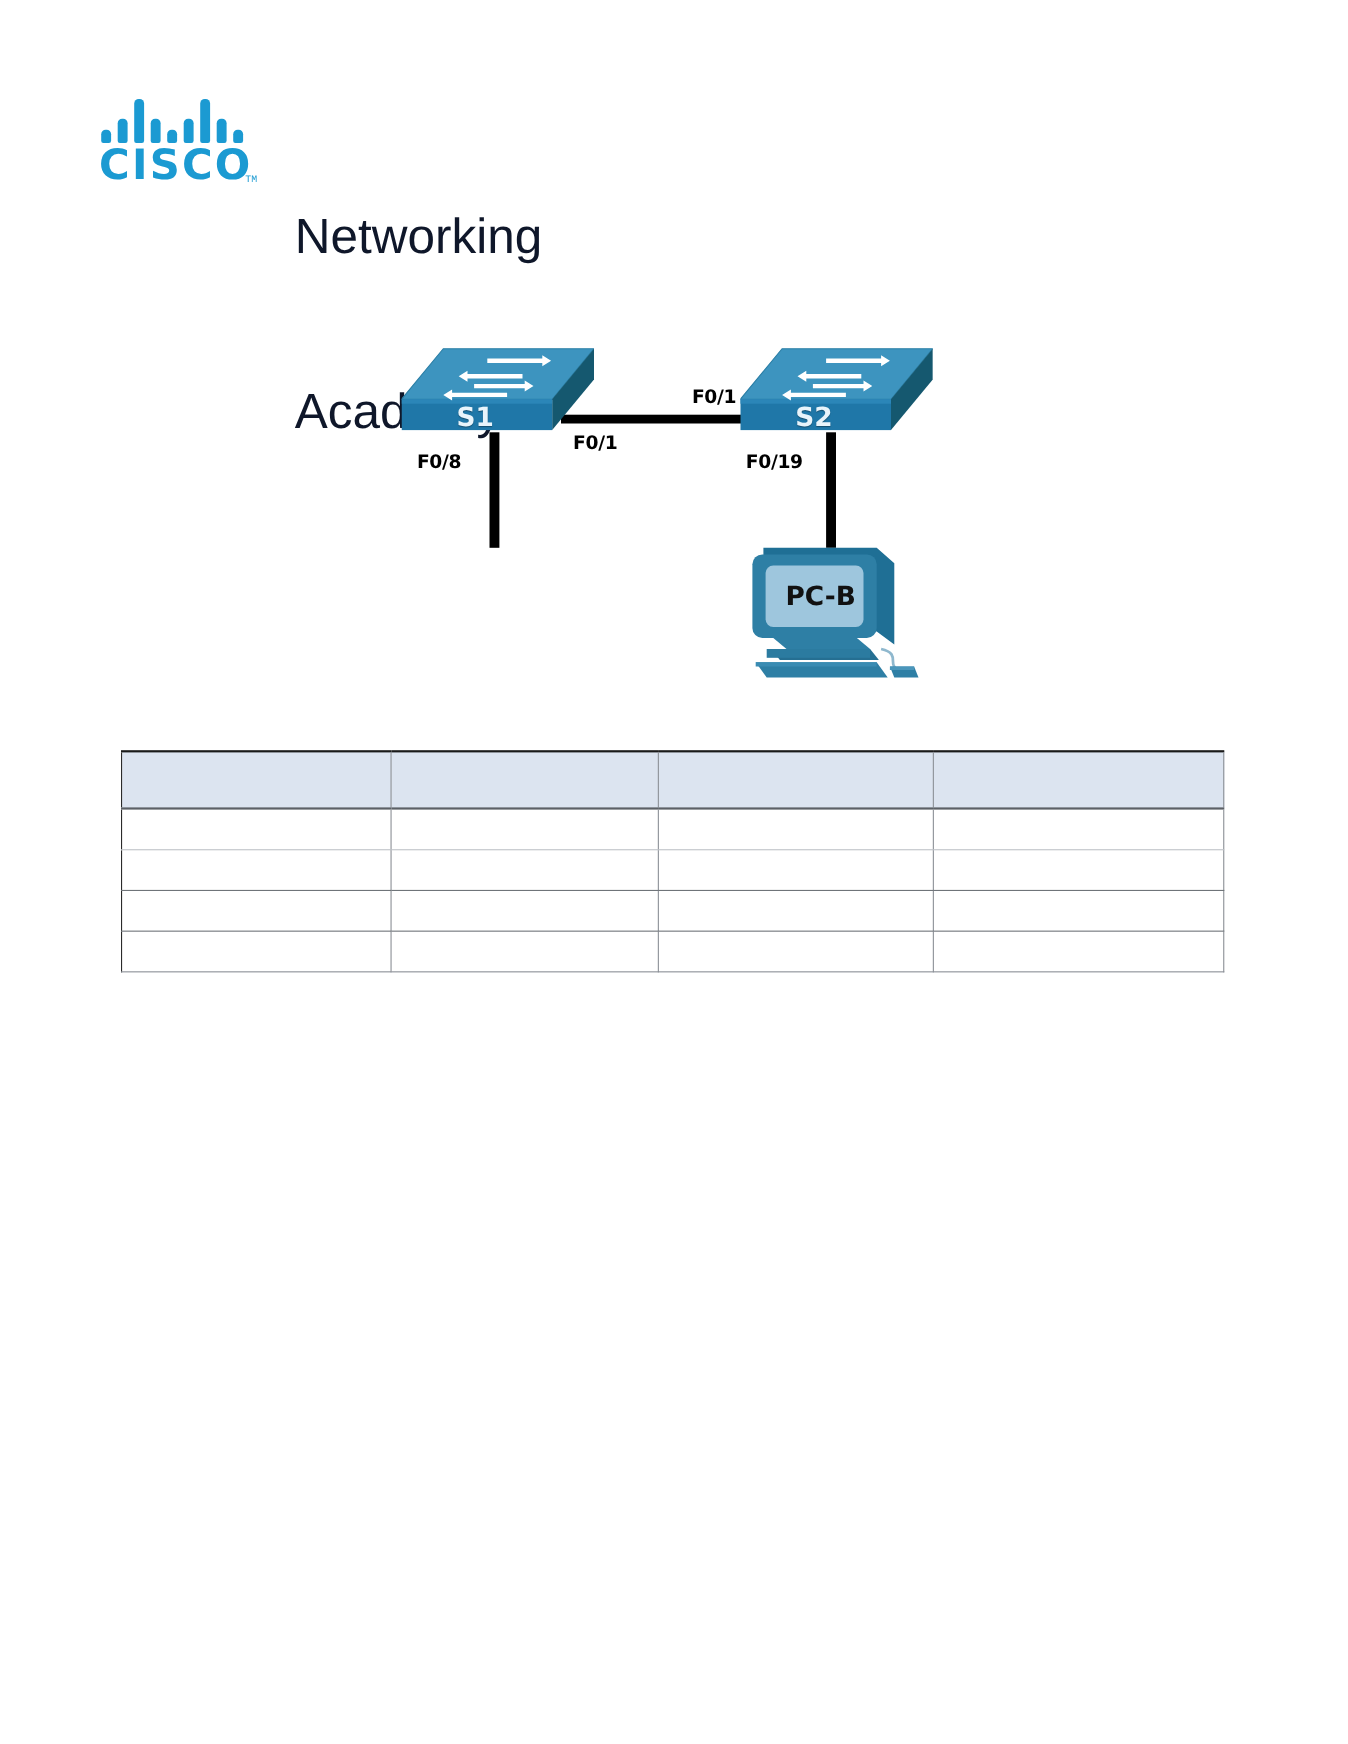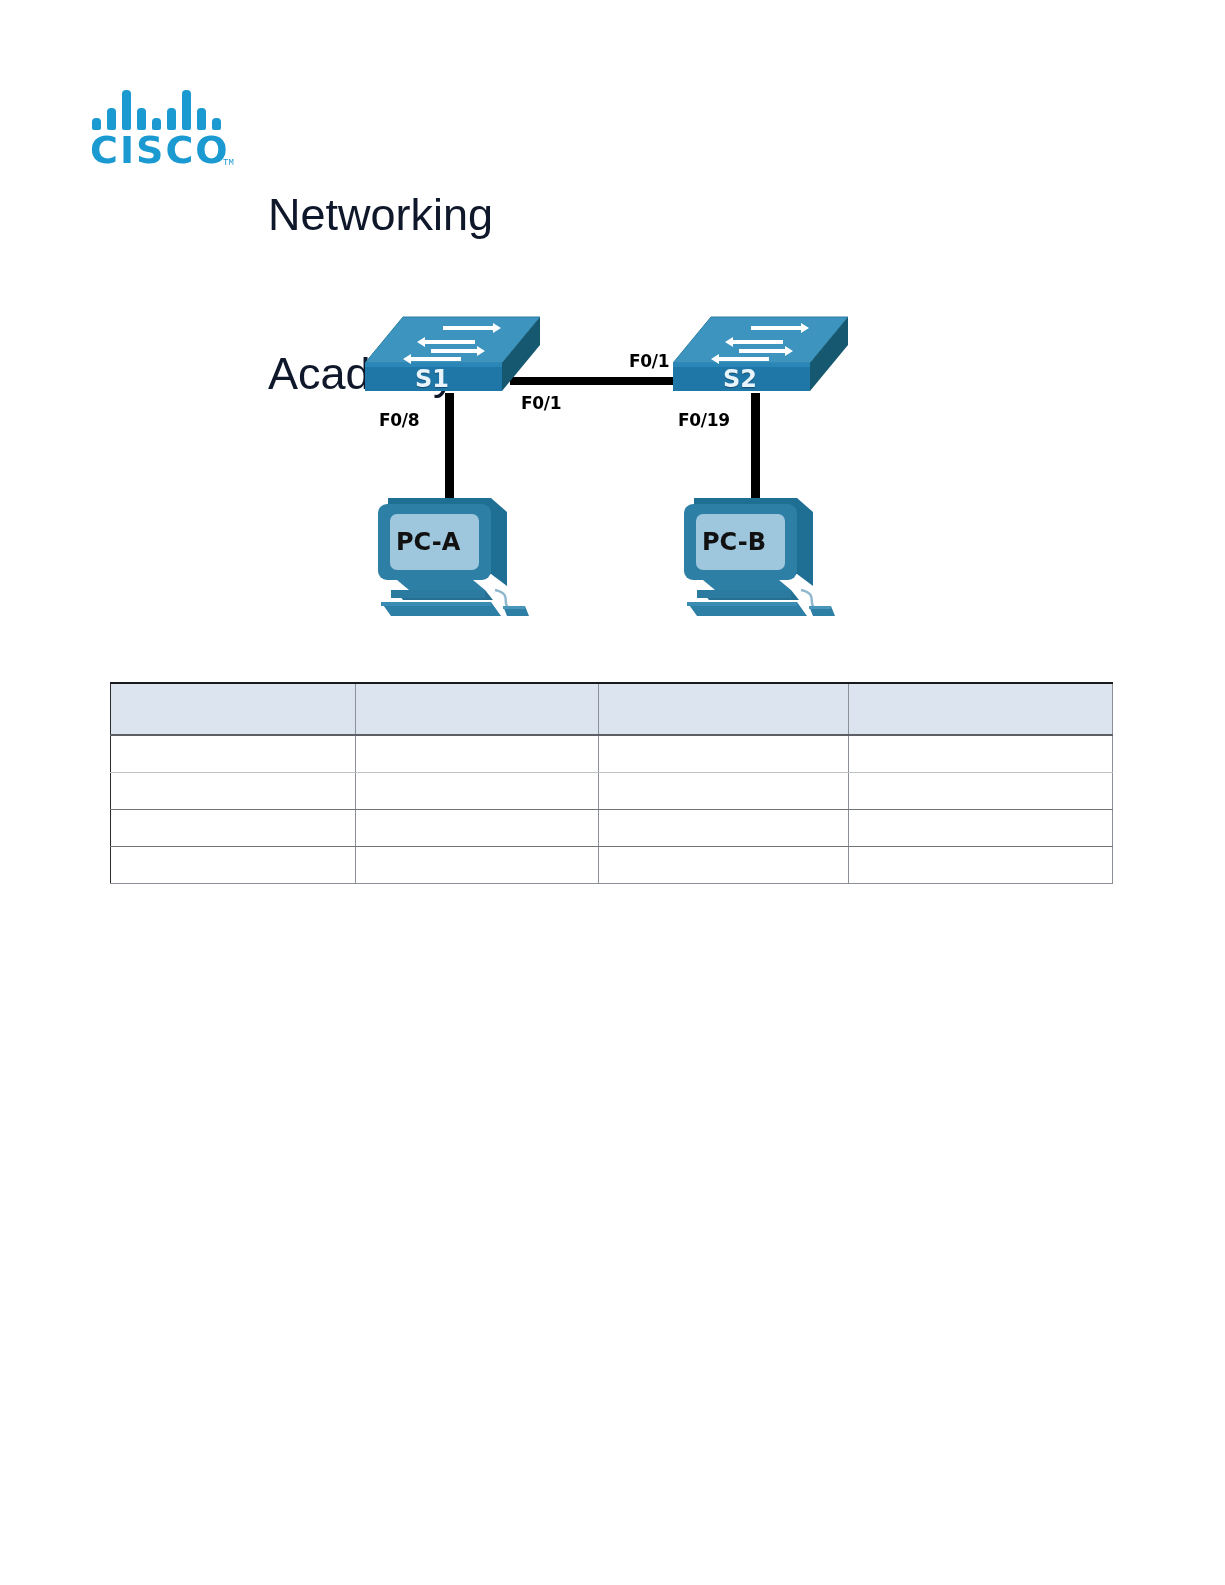--- a/index.html
+++ b/index.html
@@ -210,59 +210,36 @@
       <g fill="#ffffff">
         <polygon points="78,11 128,11 128,8 136,13 128,18 128,15 78,15"></polygon>
         <polygon points="110,25 60,25 60,22 52,27 60,32 60,29 110,29"></polygon>
         <polygon points="66,34 112,34 112,31 120,36 112,41 112,38 66,38"></polygon>
         <polygon points="96,42 46,42 46,39 38,44 46,49 46,46 96,46"></polygon>
       </g>
     </svg>
     <span class="dev-name sw-name" style="left:50px; top:50px;">S2</span>
   </div>
 
-  <div class="dev" style="left:18px; top:185px; width:160px; height:132px;">
-    <svg width="160" height="132" viewBox="0 0 160 132">
-
-      <polygon points="15,8 118,8 134,22 134,96 118,84 15,84" fill="#1f6f95"></polygon>
-
-      <rect x="5" y="14" width="113" height="76" rx="9" fill="#2e7fa5"></rect>
-
-      <rect x="17" y="24" width="89" height="56" rx="7" fill="#9ec6dd"></rect>
-
-      <polygon points="24,90 100,90 112,100 36,100" fill="#2e7fa5"></polygon>
-      <polygon points="22,100 112,100 120,110 30,110" fill="#256f92"></polygon>
-      <rect x="18" y="100" width="94" height="8" fill="#2b7ba0"></rect>
-
-      <polygon points="8,112 118,112 128,126 18,126" fill="#2e7fa5"></polygon>
-      <polygon points="8,112 118,112 118,116 8,116" fill="#3a8cb3"></polygon>
-
-      <path d="M122,100 C140,104 128,114 136,118" stroke="#8fb8ce" stroke-width="2.5" fill="none"></path>
-
-      <polygon points="130,116 152,116 156,126 134,126" fill="#2e7fa5"></polygon>
-      <polygon points="130,116 152,116 152,119 130,119" fill="#4a96bb"></polygon>
-    </svg>
-    <span class="dev-name pc-name" style="left:23px; top:38px;">PC-A</span>
-  </div>
 
   <div class="dev" style="left:324px; top:185px; width:160px; height:132px;">
     <svg width="160" height="132" viewBox="0 0 160 132">
       <polygon points="15,8 118,8 134,22 134,96 118,84 15,84" fill="#1f6f95"></polygon>
       <rect x="5" y="14" width="113" height="76" rx="9" fill="#2e7fa5"></rect>
       <rect x="17" y="24" width="89" height="56" rx="7" fill="#9ec6dd"></rect>
       <polygon points="24,90 100,90 112,100 36,100" fill="#2e7fa5"></polygon>
       <polygon points="22,100 112,100 120,110 30,110" fill="#256f92"></polygon>
       <rect x="18" y="100" width="94" height="8" fill="#2b7ba0"></rect>
       <polygon points="8,112 118,112 128,126 18,126" fill="#2e7fa5"></polygon>
       <polygon points="8,112 118,112 118,116 8,116" fill="#3a8cb3"></polygon>
       <path d="M122,100 C140,104 128,114 136,118" stroke="#8fb8ce" stroke-width="2.5" fill="none"></path>
       <polygon points="130,116 152,116 156,126 134,126" fill="#2e7fa5"></polygon>
       <polygon points="130,116 152,116 152,119 130,119" fill="#4a96bb"></polygon>
     </svg>
-    <span class="dev-name pc-name" style="left:23px; top:38px;text-align:center;">PC-B</span>
+    <span class="dev-name pc-name" style="left:35px; top:38px;text-align:center;">PC-B</span>
   </div>
 
   <span class="port-label" style="left:274px; top:46px;">F0/1</span>
 
   <span class="port-label" style="left:166px; top:88px;">F0/1</span>
 
   <span class="port-label" style="left:24px; top:105px;">F0/8</span>
 
   <span class="port-label" style="left:323px; top:105px;">F0/19</span>
 </div>

